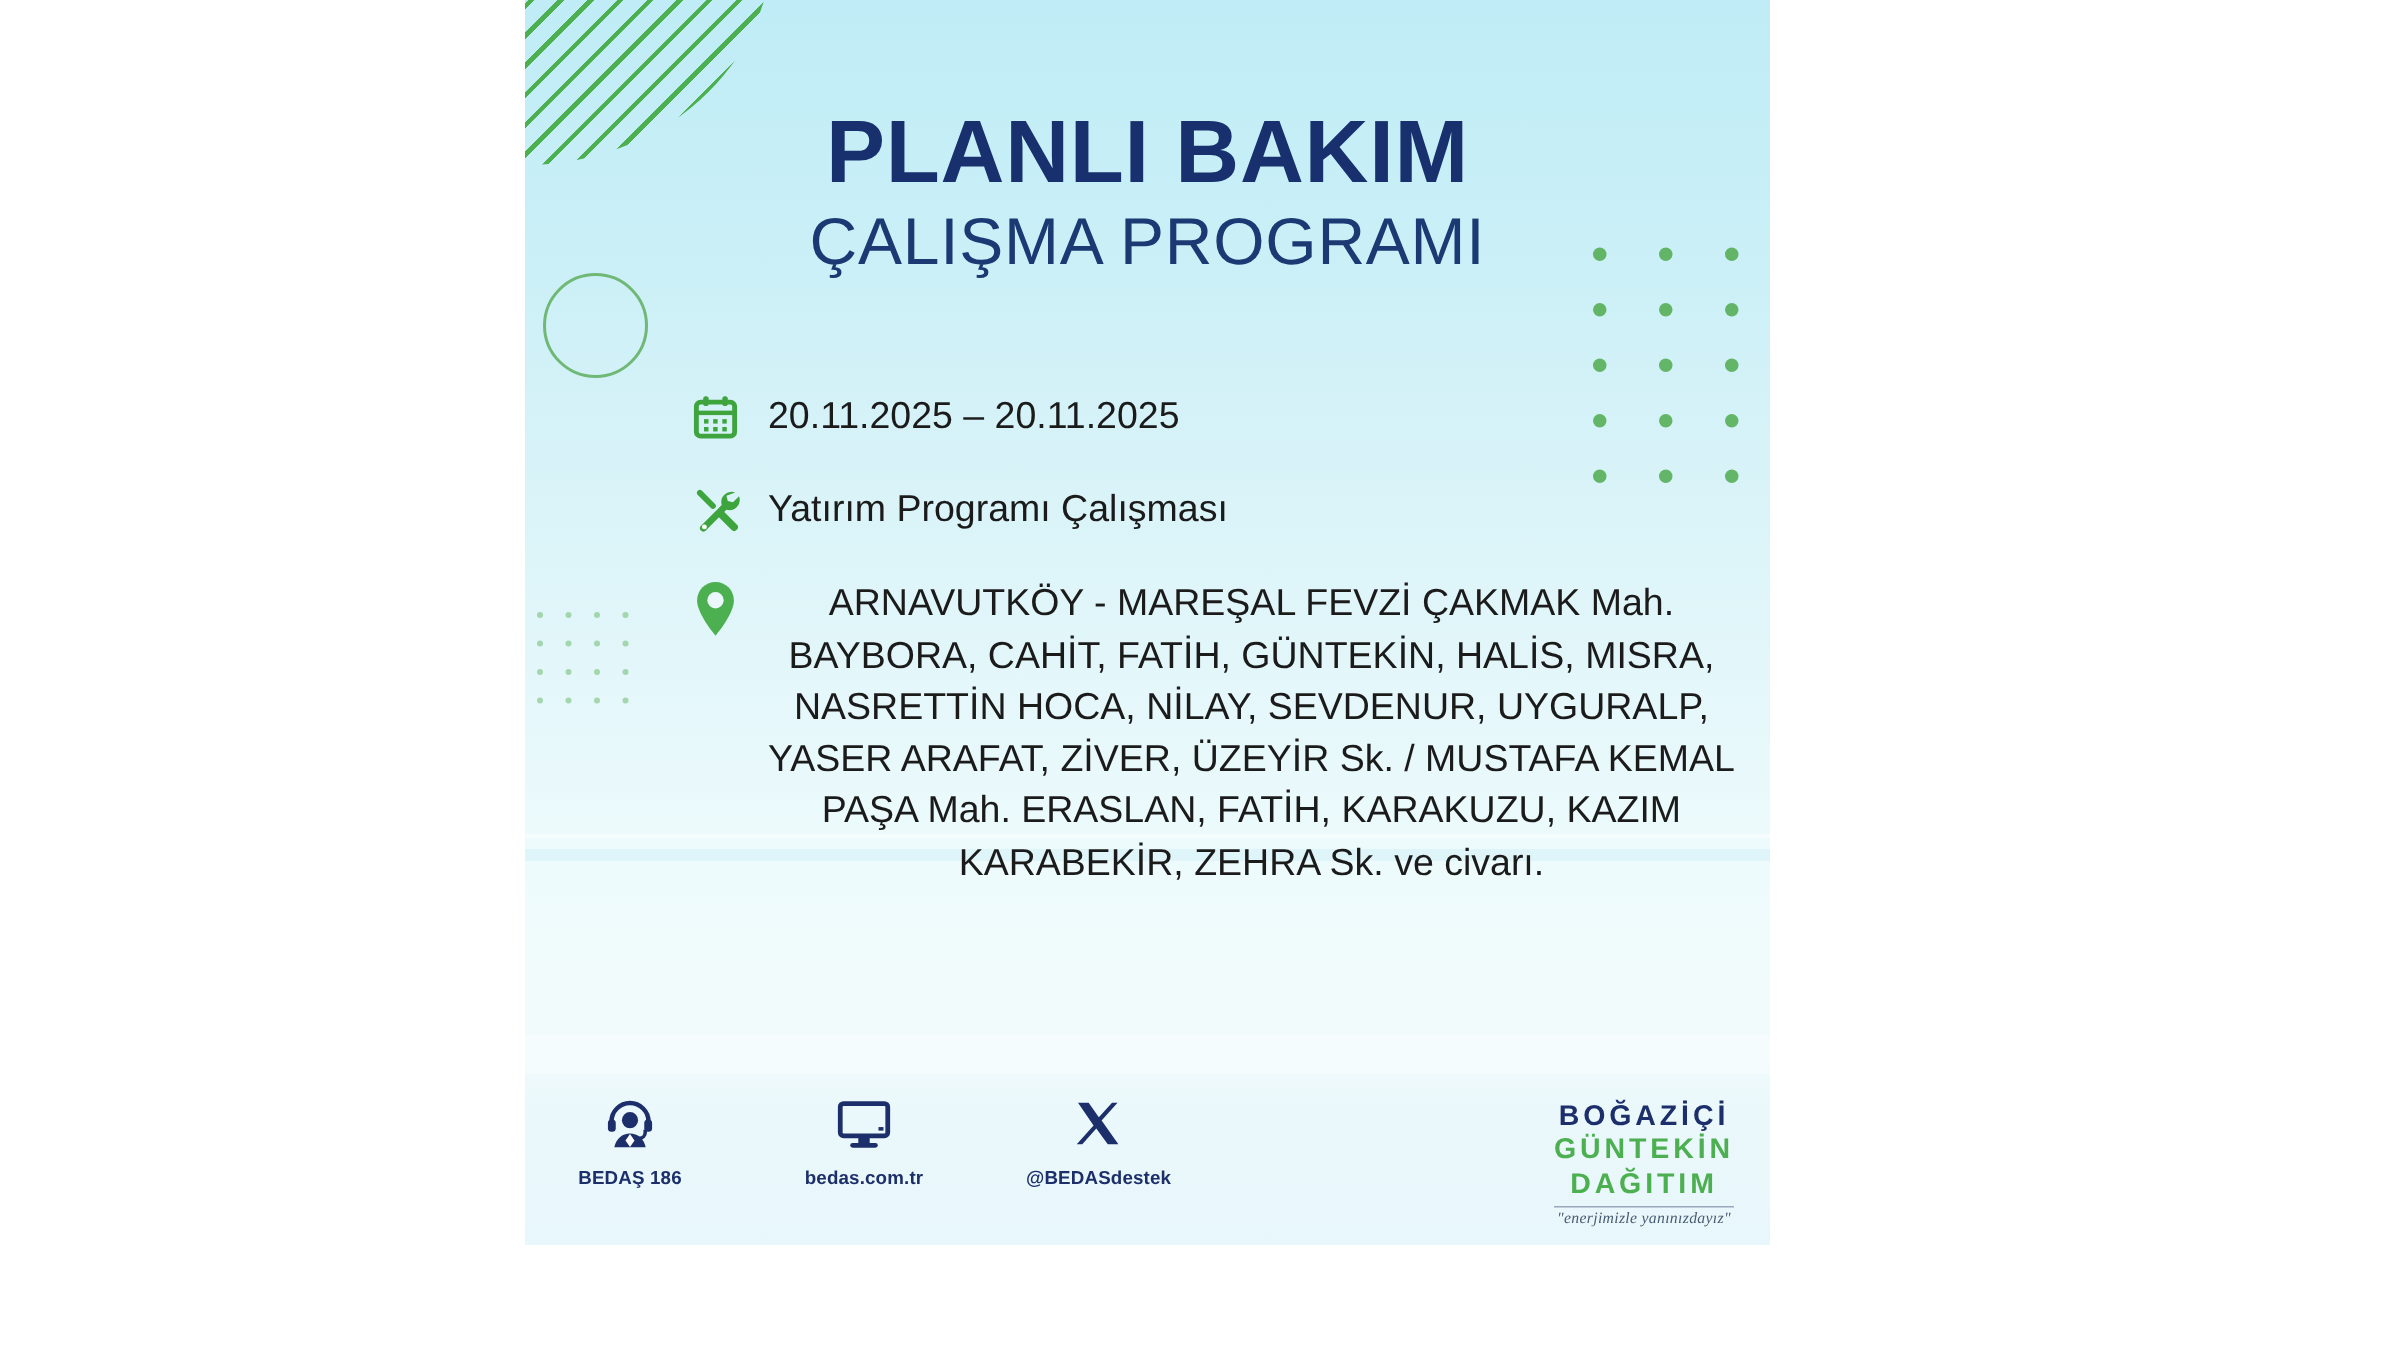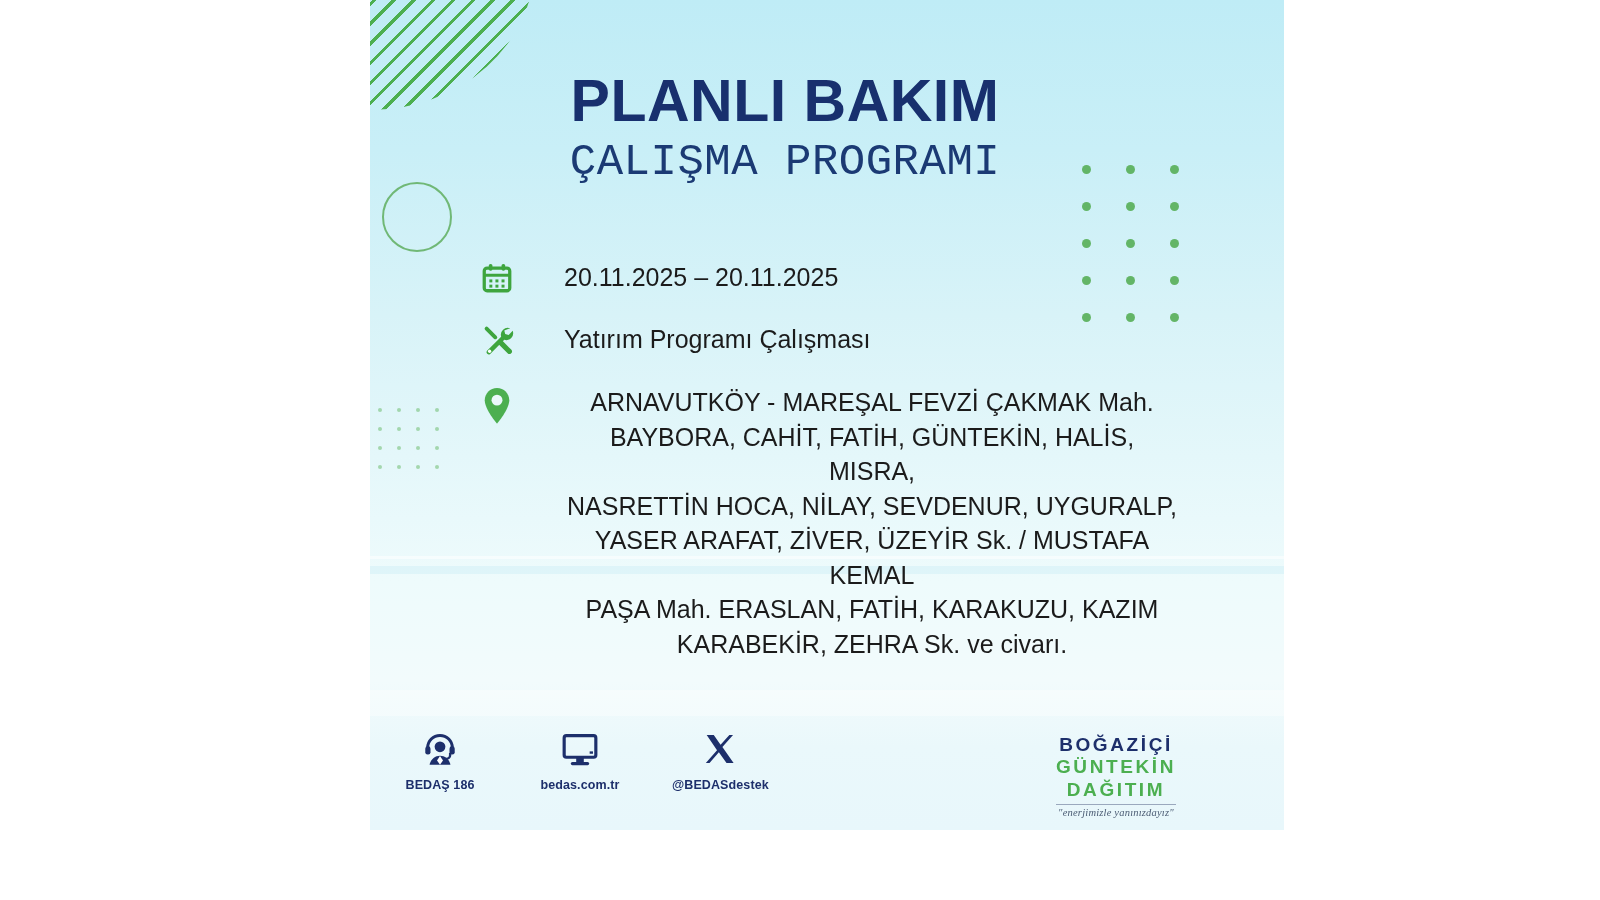--- a/index.html
+++ b/index.html
@@ -7,23 +7,23 @@
     padding: 0;
     width: 1600px;
     height: 900px;
     background: #ffffff;
     font-family: "Liberation Sans", sans-serif;
     overflow: hidden;
   }
 
   #poster {
     position: absolute;
-    left: 370px;
+    left: 350px;
     top: 0px;
-    width: 914px;
+    width: 830px;
     height: 830px;
     background: linear-gradient(180deg,
                 #bfecf6 0%,
                 #c9eff7 18%,
                 #d8f3f8 38%,
                 #e4f7fa 55%,
                 #eefbfc 70%,
                 #f2fbfc 82%,
                 #eaf8fb 90%,
                 #e8f7fb 100%);
@@ -120,21 +120,21 @@
     margin: 0;
     font-family: "Liberation Sans", sans-serif;
   }
   .title-sub {
     font-size: 44px;
     font-weight: normal;
     color: #1b3a74;
     line-height: 1.05;
     margin: 8px 0 0 0;
     letter-spacing: 0.5px;
-    font-family: Liberation Mono, monospace;
+    font-family: Liberation Sans, sans-serif;
   }
 
   
   .info {
     position: absolute;
     left: 110px;
     top: 258px;
     width: 700px;
   }
   .row {
@@ -149,40 +149,39 @@
     display: flex;
     align-items: center;
     justify-content: flex-start;
   }
   .row .txt {
     font-size: 25px;
     color: #1b1b1b;
     line-height: 1.33;
     padding-top: 3px;
     font-family: "Liberation Sans", sans-serif;
-    margin-left: 32px;
   }
   .row-address { margin-bottom: 0; text-align: center; }
   .row-address .ico { align-items: flex-start; padding-top: 4px; }
   .row-address .txt { line-height: 1.38; }
 
   
   .footer {
     position: absolute;
     left: 0;
     top: 726px;
     width: 830px;
     height: 104px;
   }
   .contacts {
     position: absolute;
     left: 22px;
     top: 0;
     display: flex;
-    gap: 44px;
+    gap: 60px;
     align-items: flex-end;
   }
   .contact {
     width: 96px;
     text-align: center;
   }
   .contact .cico {
     height: 46px;
     display: flex;
     align-items: center;

